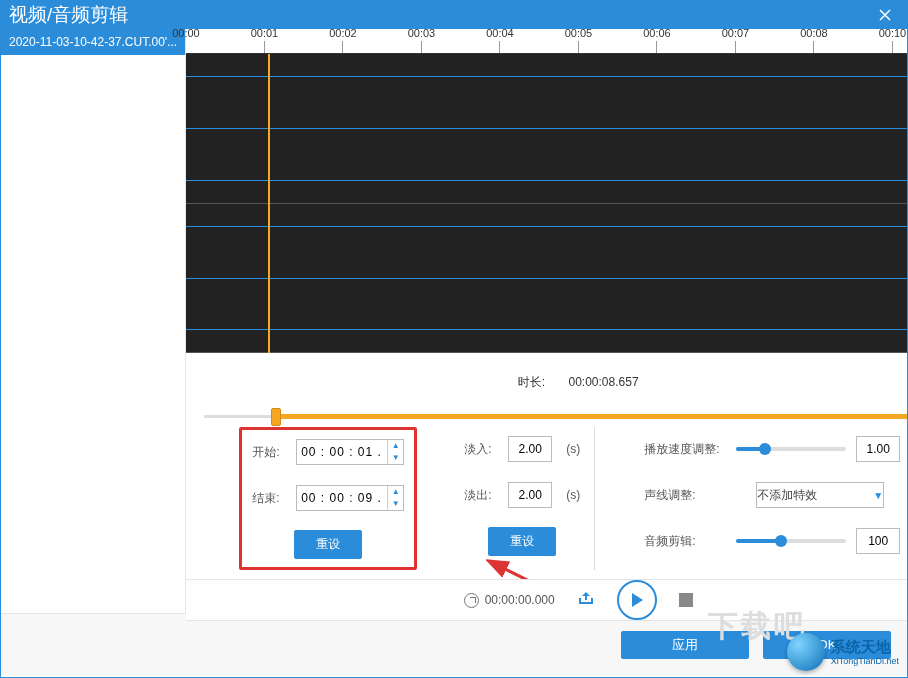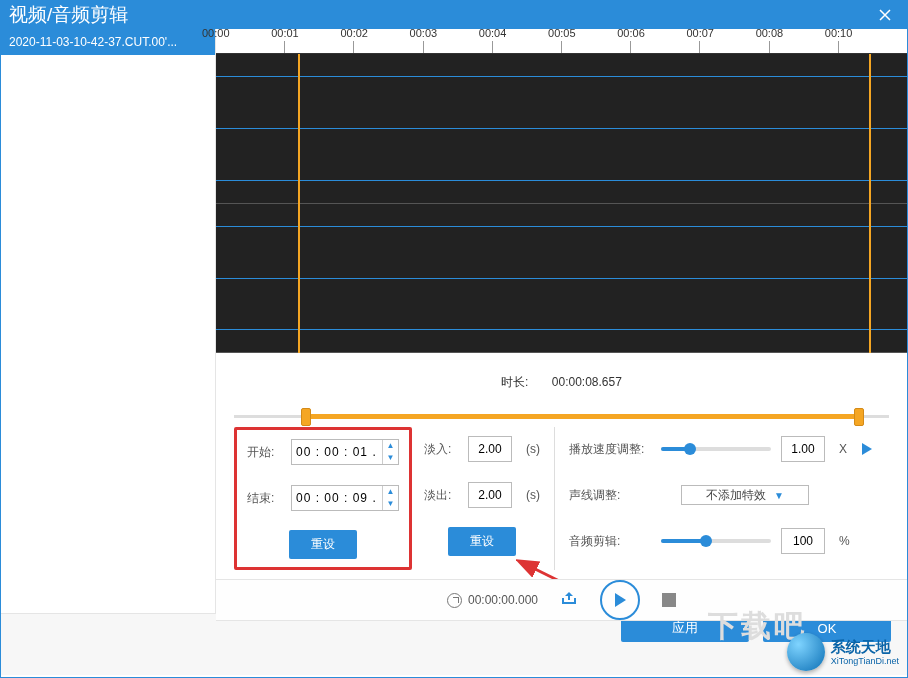--- a/index.html
+++ b/index.html
@@ -39,57 +39,57 @@
   .duration-bar span { display:inline-block; margin:9px 10px; }
   
   .range-slider { position:relative; height:18px; margin:0 18px 14px; }
   .range-track { position:absolute; top:7px; left:0; right:0; height:3px; background:#ddd; }
   .range-sel { position:absolute; top:6px; left:72px; right:30px; height:5px; background:#f5a623; }
   .range-handle { position:absolute; top:0; width:10px; height:18px; background:#f5a623; border:1px solid #d48a18; border-radius:2px; }
   .range-handle.l { left:67px; }
   .range-handle.r { right:25px; }
   
   .controls { display:flex; padding: 5px 18px 5px 18px; font-size:12px; gap: 12px;}
-  .col { display:flex; flex-direction:column; gap:18px; }
+  .col { display:flex; flex-direction:column; gap:18px;margin-left:35px; }
   .col.box { border:3px solid #d33; padding:8px 10px; border-radius:2px; position:relative; }
   
   .row { display:flex; align-items:center; gap:10px; height:28px; }
   .lbl { color:#555; min-width:34px; }
   .timeinput { display:flex; align-items:center; border:1px solid #bbb; height:26px; background:#fff; }
   .timeinput input { border:none; width:90px; text-align:center; font-size:12px; outline:none; letter-spacing:1px; padding:3px 4px;}
   .spinbtns { width:16px; display:flex; flex-direction:column; border-left:1px solid #ccc; }
   .spin { height:12px; display:flex; align-items:center; justify-content:center; font-size:8px; color:#2b8cd9; cursor:pointer; line-height:1; }
   
   .numinput { display:flex; align-items:center; border:1px solid #bbb; height:26px; }
   .numinput input { border:none; width:42px; text-align:center; font-size:12px; outline:none; padding:3px 2px; }
   .unit { color:#555; margin-left:4px; }
   
   .btn { background:#2b8cd9; color:#fff; border:none; padding:6px 22px; font-size:12px; cursor:pointer; border-radius:2px; }
   .btn-row { display:flex; justify-content:center; }
   
   .slider { width:110px; height:4px; background:#ddd; position:relative; border-radius:2px; }
   .slider .fill { position:absolute; left:0; height:4px; background:#2b8cd9; border-radius:2px; }
   .slider .thumb { position:absolute; top:-4px; width:12px; height:12px; background:#2b8cd9; border-radius:50%; }
   
-  .select { border:1px solid #bbb; height:20px; width:128px; display:flex; align-items:center; justify-content:space-between; padding:0 24px; font-size:12px; color:#444; }
+  .select { border:1px solid #bbb; height:26px; width:128px; display:flex; align-items:center; justify-content:space-between; padding:0 0; font-size:12px; color:#444; }
   .select .arrow { color:#2b8cd9; font-size:10px; }
   
   .playicon-sm { width:20px; height:20px; display:inline-flex; align-items:center; justify-content:center; }
   .playicon-sm svg { width:16px; height:16px; }
   
   .transport { border-top:1px solid #e5e5e5; border-bottom:1px solid #e5e5e5; height:60px; display:flex; align-items:center; justify-content:center; gap:22px; background:#fefefe; position:relative; margin-top:4px;}
   .transport .clock { color:#555; font-size:12px; display:flex; align-items:center; gap:6px; }
   .clock-icon { width:15px; height:15px; border:1.5px solid #777; border-radius:50%; position:relative; }
   .clock-icon:after { content:""; position:absolute; width:5px; height:5px; border-top:1.5px solid #777; border-right:1.5px solid #777; top:3px; left:5px; }
   .snap-icon { color:#2b8cd9; font-size:16px; }
   .bigplay { width:40px; height:40px; border:2px solid #2b8cd9; border-radius:50%; display:flex; align-items:center; justify-content:center; cursor:pointer; }
   .bigplay svg { width:14px; height:16px; }
   .stopbtn { width:14px; height:14px; background:#888; cursor:pointer; }
   
-  .footer { height:62px; background:#f7f7f7; border-top:1px solid #e5e5e5; display:flex; align-items:flex-start; justify-content:flex-end; padding:0 16px; gap:14px; }
+  .footer { height:62px; background:#f7f7f7; border-top:1px solid #e5e5e5; display:flex; align-items:center; justify-content:flex-end; padding:0 16px; gap:14px; }
   .footer .fbtn { background:#2b8cd9; color:#fff; border:none; width:128px; height:28px; font-size:13px; cursor:pointer; border-radius:2px; }
   
   .arrow-annot { position:absolute; left:300px; top:530px; pointer-events:none; }
   
   .watermark { position:absolute; right:8px; bottom:6px; display:flex; align-items:center; gap:6px; font-size:11px; color:#0066cc; z-index:5; }
   .watermark .globe { width:38px; height:38px; border-radius:50%; background: radial-gradient(circle at 30% 30%, #7fd4ff, #0b6fb5); position:relative; overflow:hidden; box-shadow:0 2px 4px rgba(0,0,0,.3); }
   .watermark .txt { display:flex; flex-direction:column; line-height:1.2; }
   .watermark .cn { font-size:15px; font-weight:bold; color:#0a64a8; }
   .watermark .en { font-size:9px; color:#0a64a8; }
   .faded-text { position:absolute; right:100px; bottom:30px; font-size:30px; color:#ddd; font-weight:bold; letter-spacing:3px; pointer-events:none; }

